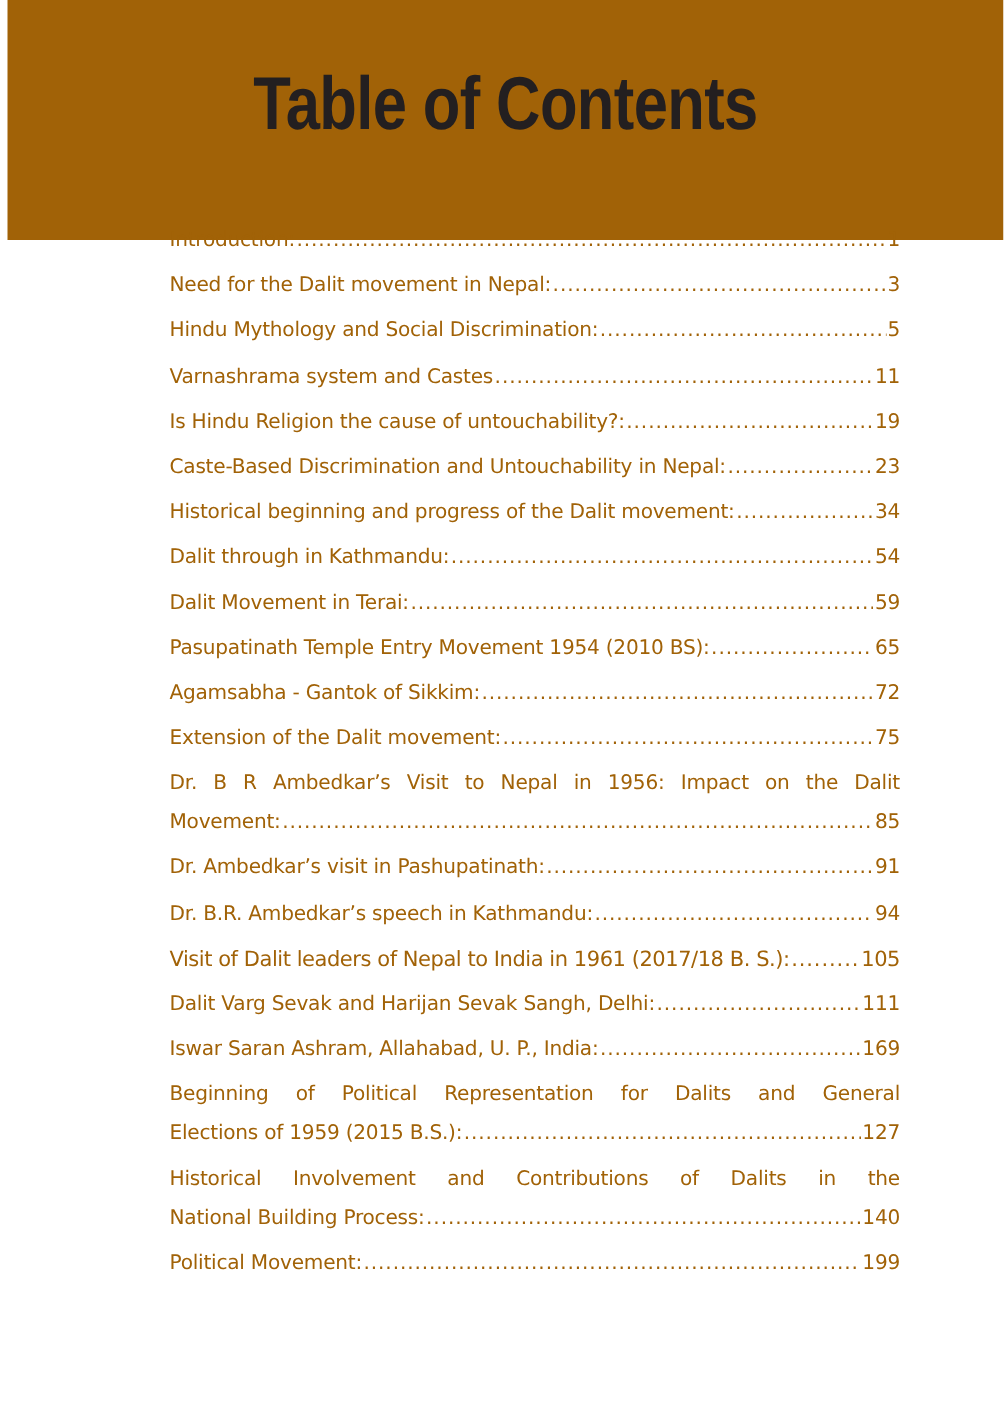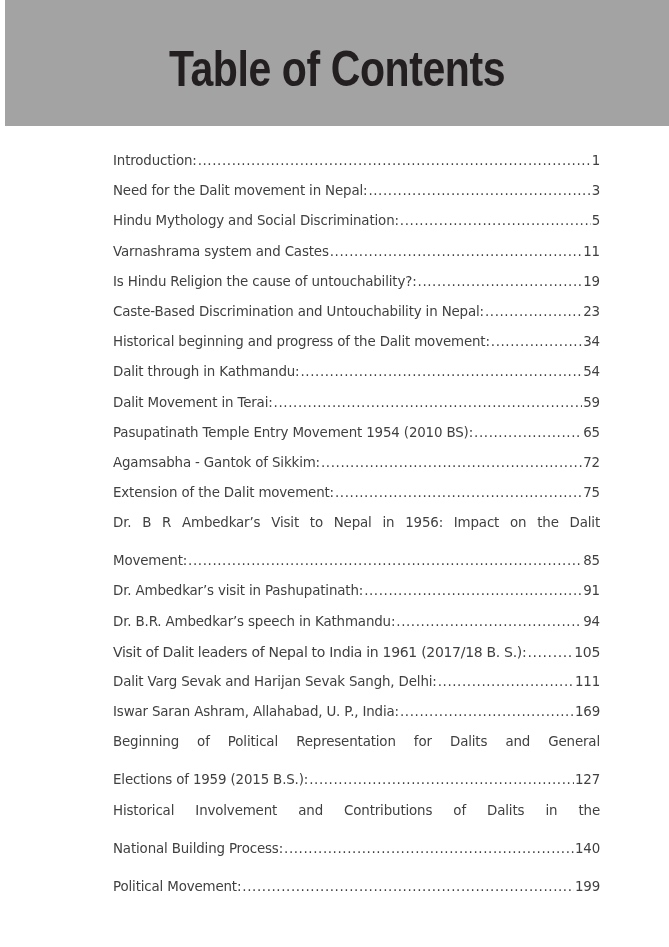--- a/index.html
+++ b/index.html
@@ -13,22 +13,22 @@
       position: relative;
       overflow: hidden;
       font-family: "Liberation Sans", sans-serif;
       color: #231f20;
     }
     .header-band {
       position: absolute;
       left: 5px;
       top: 0;
       width: 664px;
-      height: 126px;
-      background: #a3a3a3;
+      height: 160px;
+      background: #a16207;
     }
     .page-title {
       position: absolute;
       left: 0;
       right: 0;
       top: 40px;
       text-align: center;
       font-family: "Liberation Sans", sans-serif;
       font-weight: bold;
       font-size: 50px;
@@ -46,21 +46,21 @@
       width: 487px;
       list-style: none;
       margin: 0;
       padding: 0;
     }
     .toc-entry {
       font-family: "DejaVu Sans", sans-serif;
       font-size: 13.4px;
       line-height: 26px;
       margin-bottom: 4.2px;
-      color: #404040;
+      color: #a16207;
       letter-spacing: -0.15px;
     }
     .toc-row {
       display: flex;
       align-items: baseline;
       white-space: nowrap;
     }
     .toc-first {
       text-align: justify;
       text-align-last: justify;
@@ -77,21 +77,21 @@
       margin: 0 1px;
       letter-spacing: 0.6px;
     }
     .toc-leader::after {
       content: "....................................................................................................................................................................................................................";
     }
     .toc-page {
       flex: 0 0 auto;
     }
     .toc-entry.multiline .toc-row {
-      margin-top: 12px;
+      margin-top: 0;
       justify-content: flex-end;
     }
   </style>
 </head>
 <body>
 
 <div class="header-band">
   <h1 class="page-title">Table of Contents</h1>
 </div>
 

